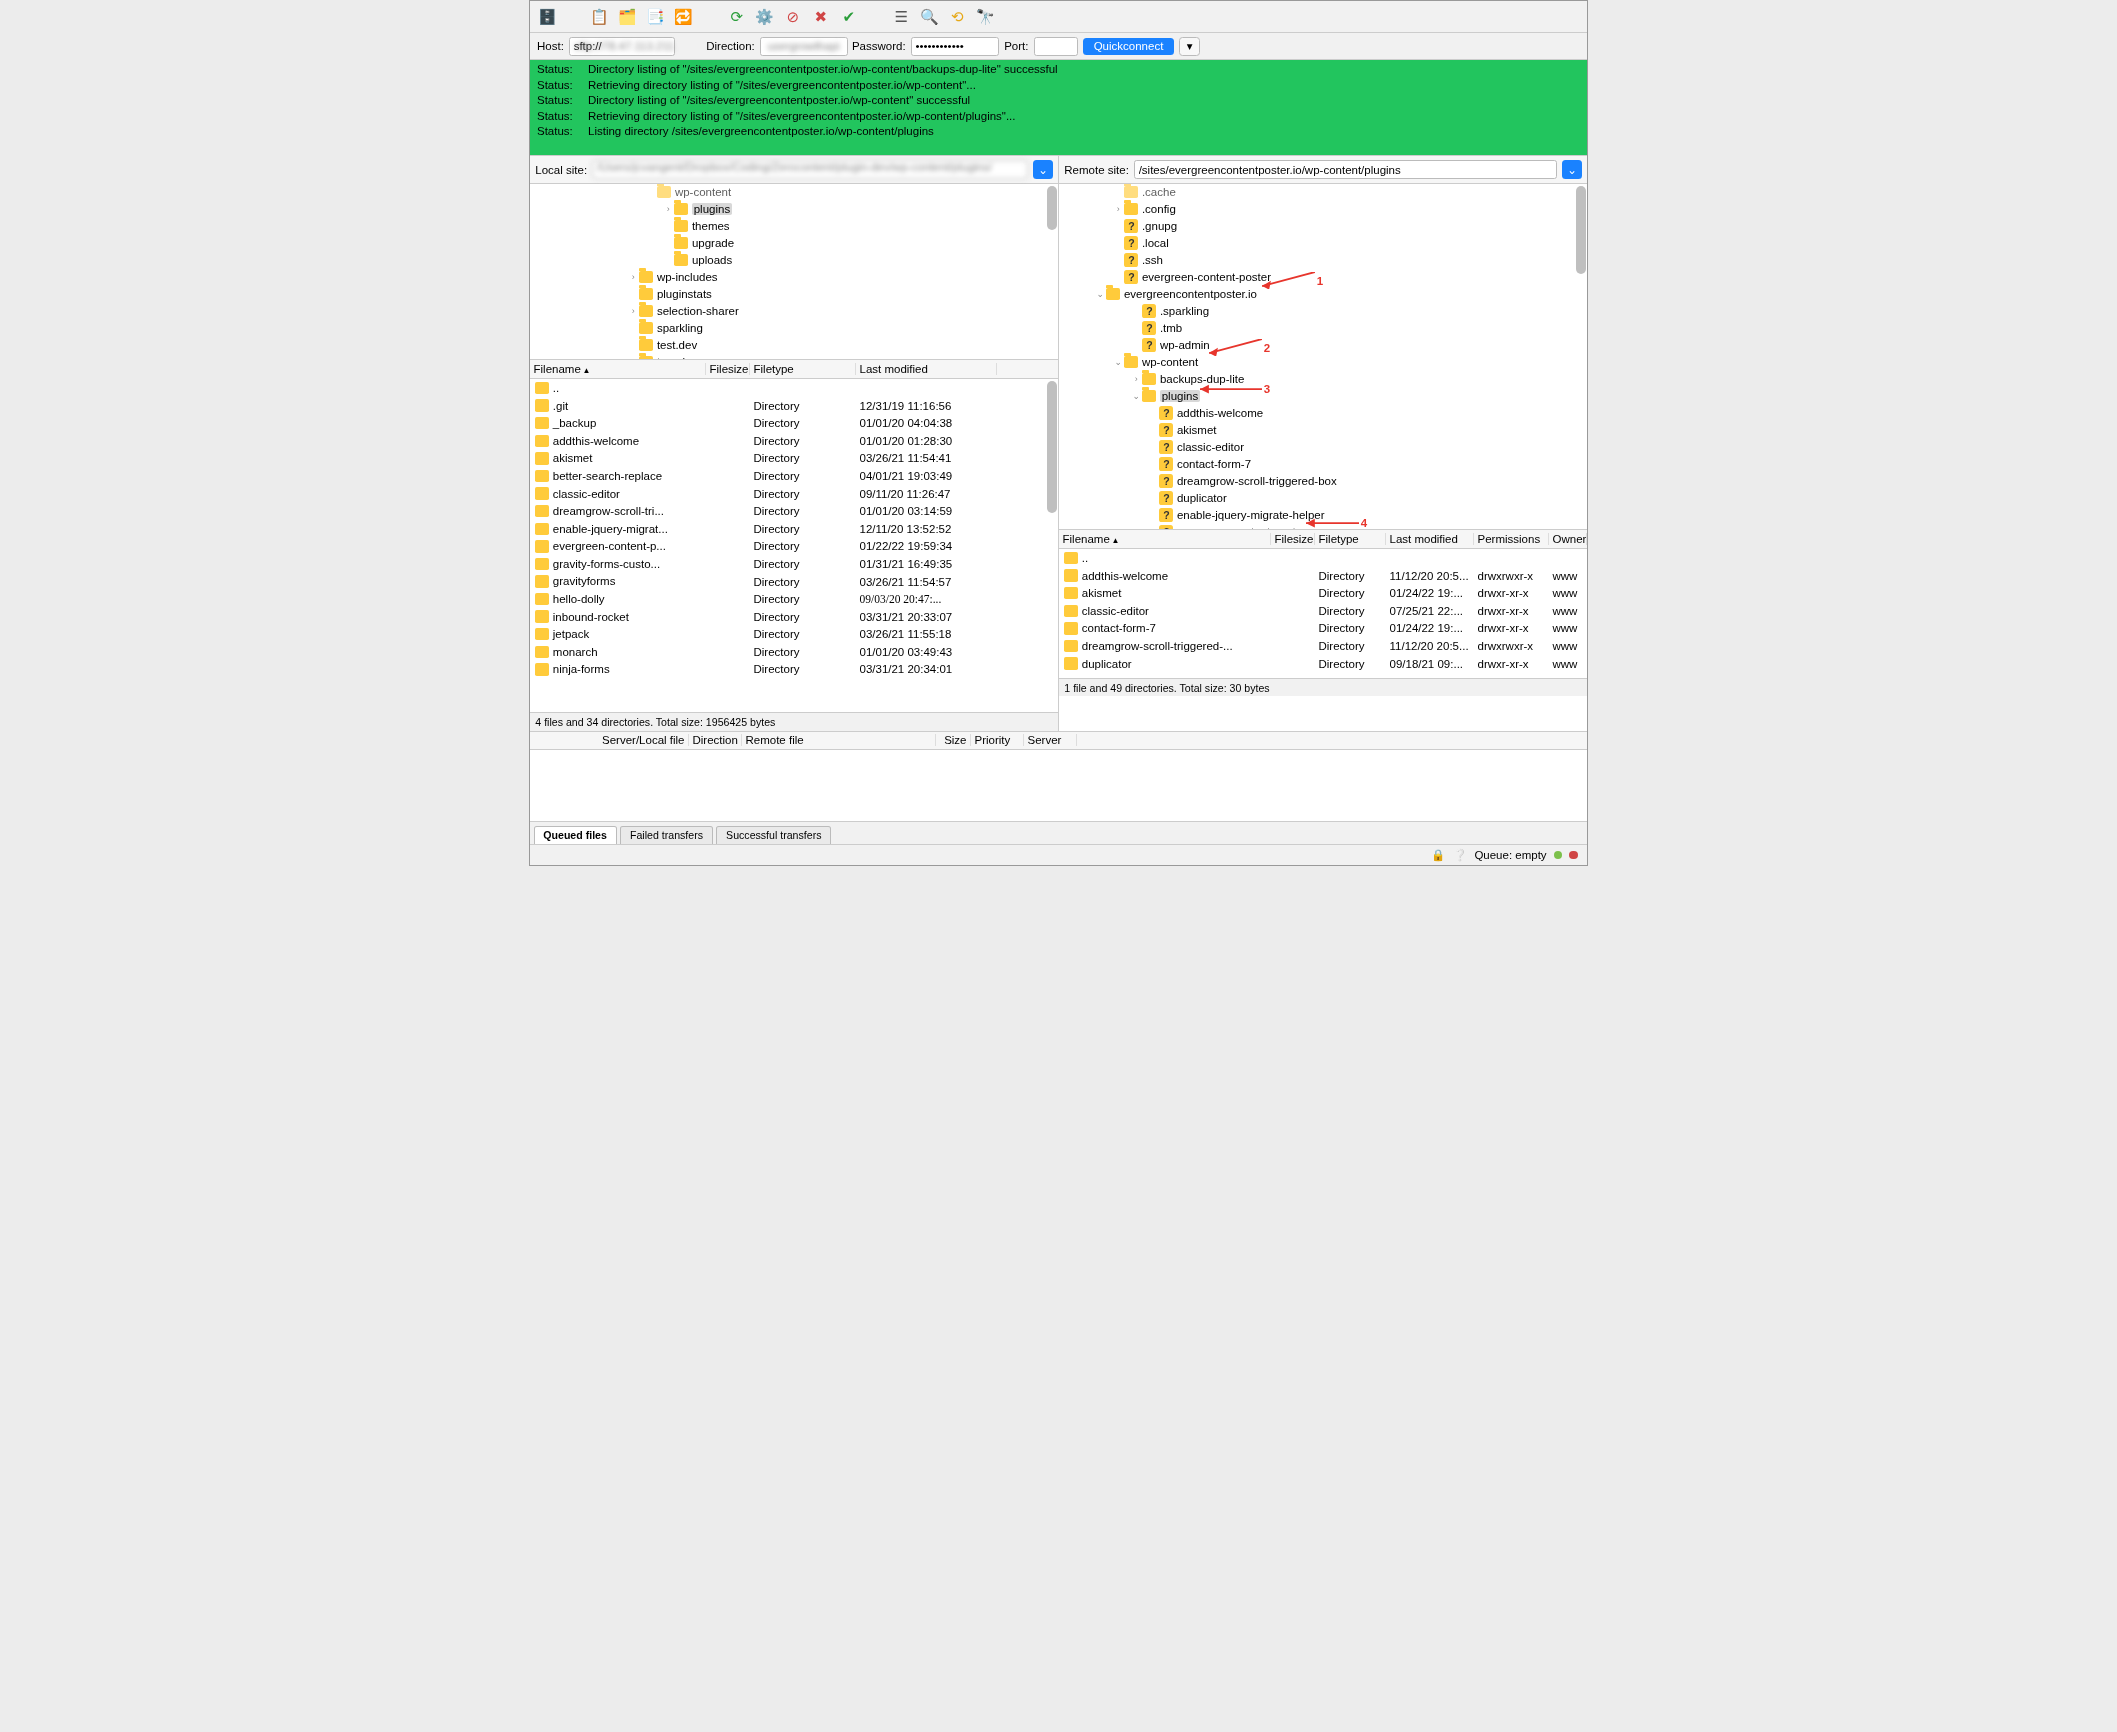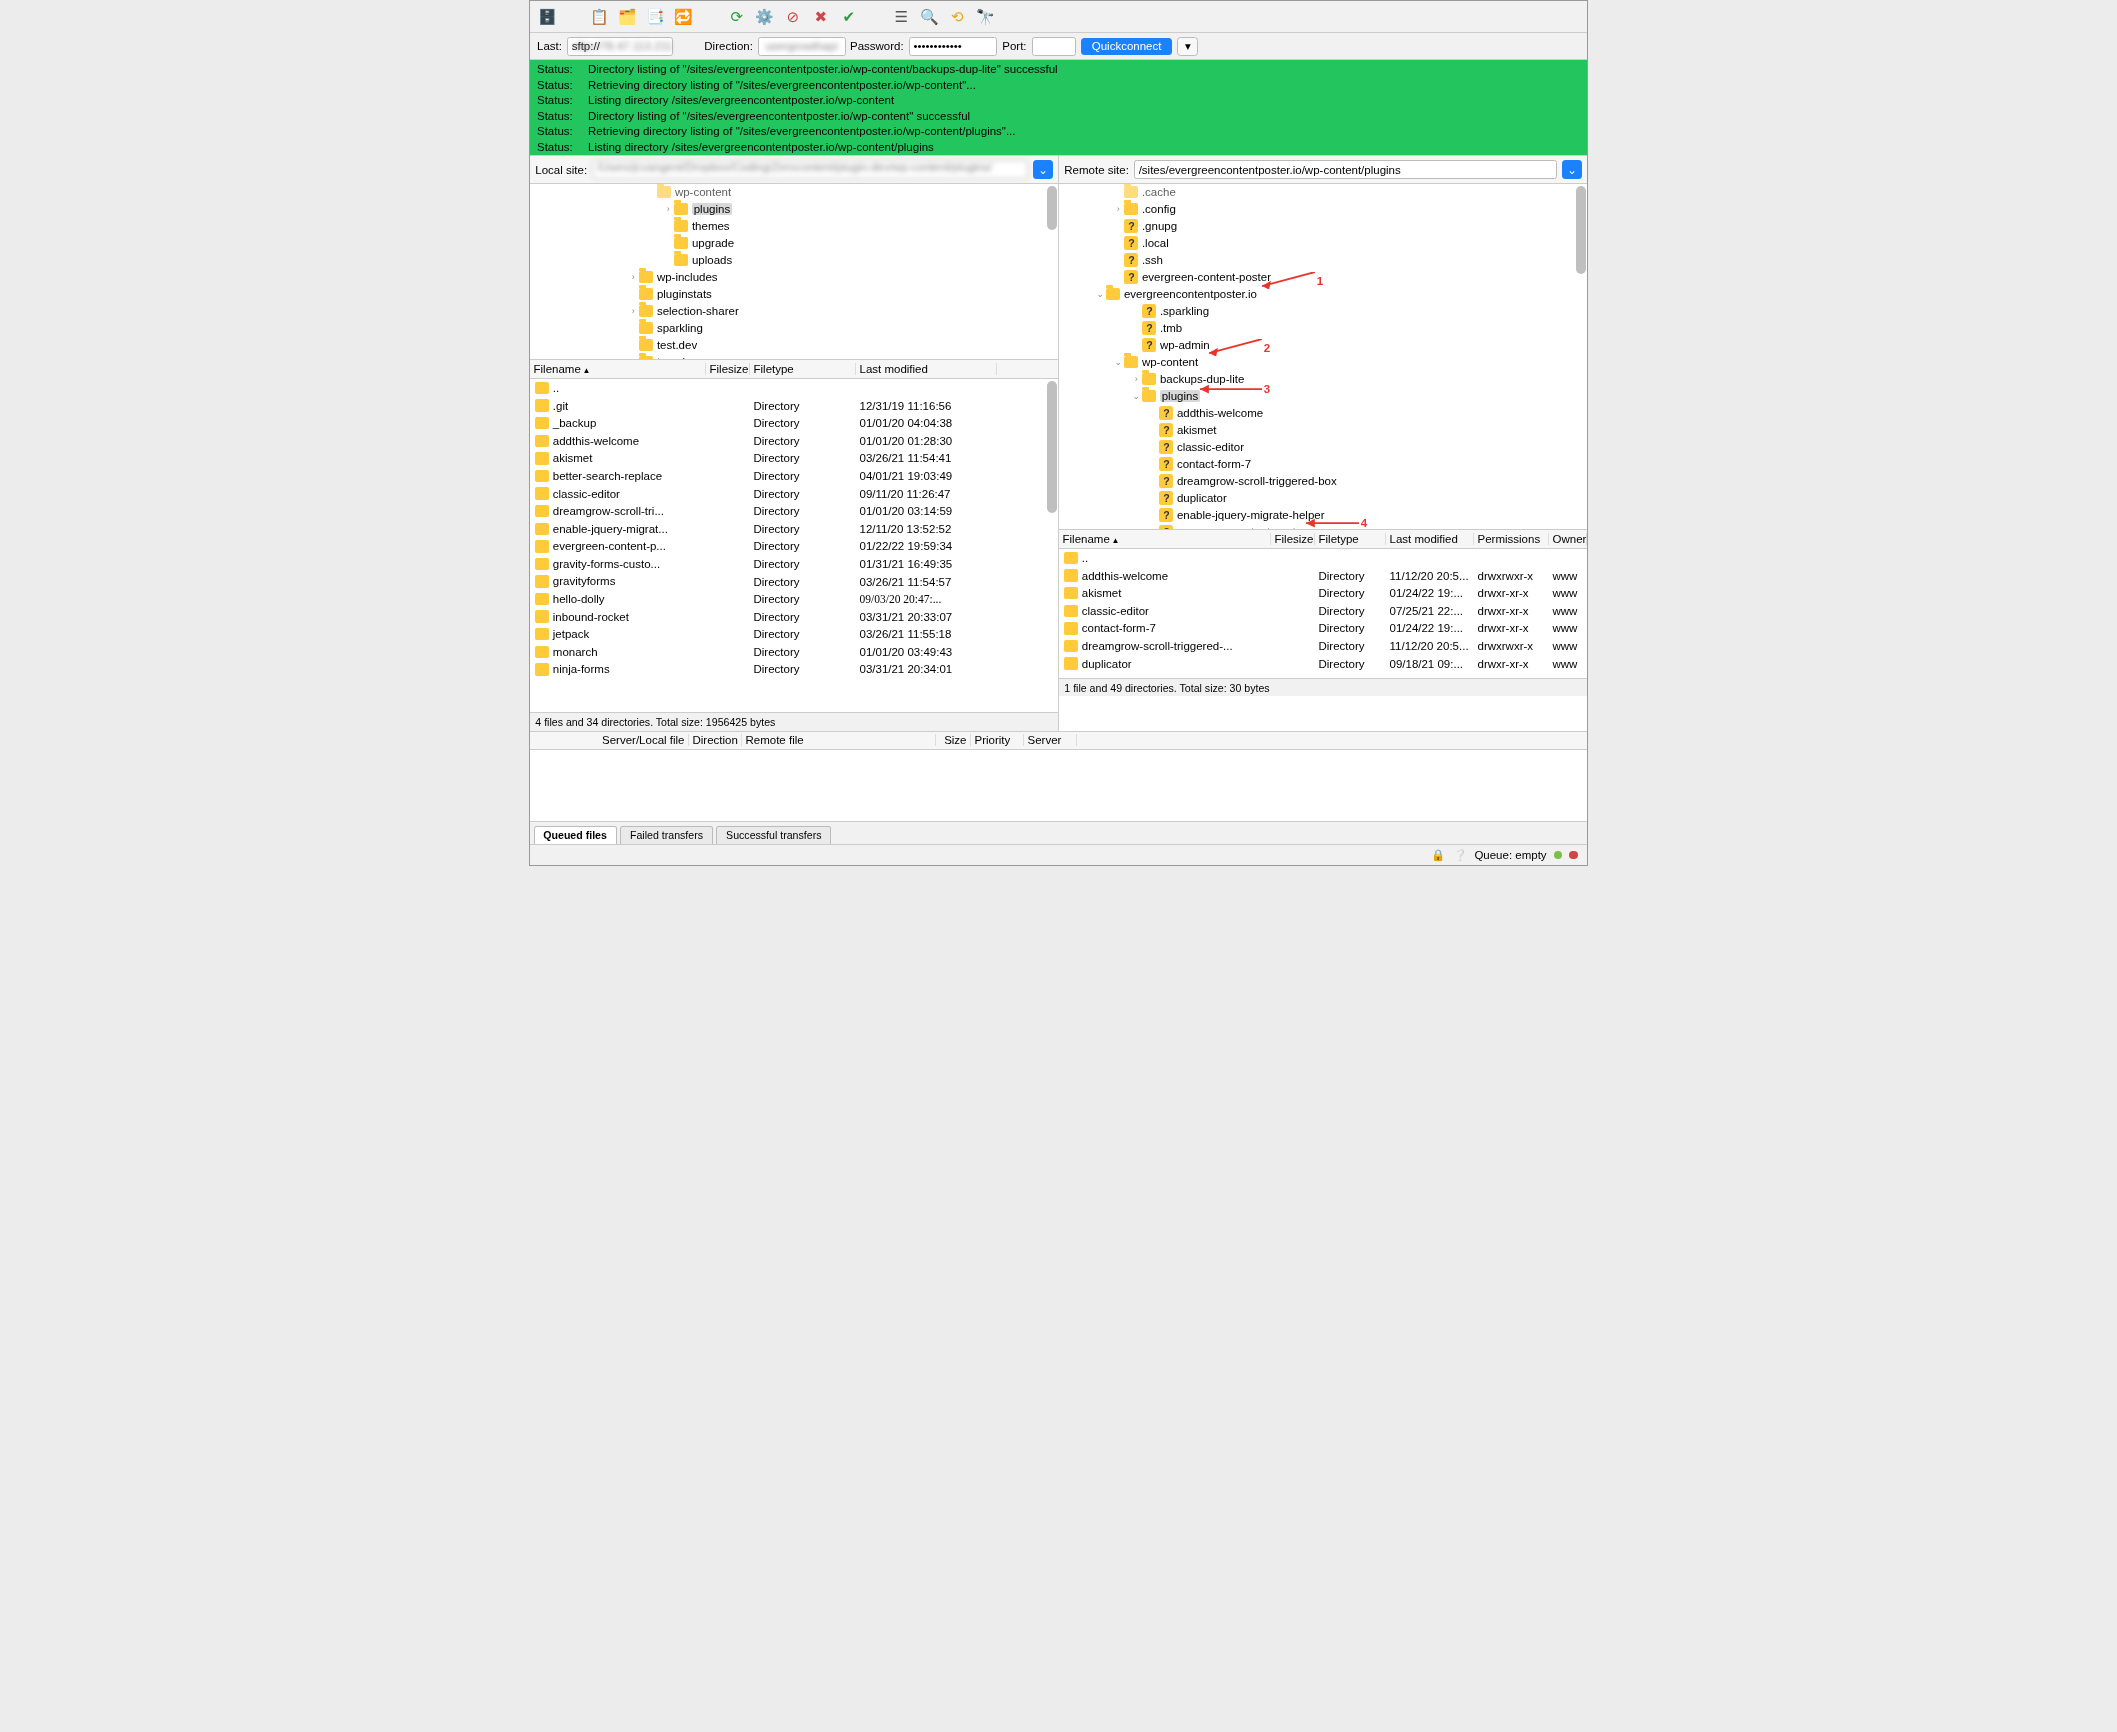--- a/index.html
+++ b/index.html
@@ -76,38 +76,37 @@
     <span class="ticon" style="color:#d04545;">✖</span>
     <span class="ticon" style="color:#2a9d3a;">✔</span>
     <span class="tsep"></span>
     <span class="ticon">☰</span>
     <span class="ticon">🔍</span>
     <span class="ticon" style="color:#e6a817;">⟲</span>
     <span class="ticon">🔭</span>
   </div>
 
   <div class="connrow">
-    <label>Last:</label>
+    <label>Host:</label>
     <input style="width: 106px;" value="sftp://">
     <span class="blur" style="margin-left:-106px; margin-right:26.5px; pointer-events:none;">sftp://<span>78.47.113.211</span></span>
     <label>Direction:</label>
     <input style="width: 88px;">
     <span class="blur" style="margin-left:-86px; margin-right:7px; pointer-events:none;">usergrowthapi</span>
     <label>Password:</label>
     <input style="width: 88px;" value="••••••••••••">
     <label>Port:</label>
     <input style="width: 44px;" value="">
     <button class="qcbtn">Quickconnect</button>
     <div class="ddbtn">▾</div>
   </div>
 
   <div class="log" id="loglines">
       <div class="line"><span class="lbl">Status:</span>Directory listing of "/sites/evergreencontentposter.io/wp-content/backups-dup-lite" successful</div>
       <div class="line"><span class="lbl">Status:</span>Retrieving directory listing of "/sites/evergreencontentposter.io/wp-content"...</div>
-      <div class="line"><span class="lbl">Status:</span>Listing directory /sites/evergreencontentposter.io/wp-content</div>
       <div class="line"><span class="lbl">Status:</span>Directory listing of "/sites/evergreencontentposter.io/wp-content" successful</div>
       <div class="line"><span class="lbl">Status:</span>Retrieving directory listing of "/sites/evergreencontentposter.io/wp-content/plugins"...</div>
       <div class="line"><span class="lbl">Status:</span>Listing directory /sites/evergreencontentposter.io/wp-content/plugins</div>
     </div>
 
   <div class="siterow">
     <div class="sitecol">
       <label>Local site:</label>
       <div class="siteinput blur">/Users/jcvangent/Dropbox/Coding/Zerocontent/plugin-dev/wp-content/plugins/</div>
       <div class="combobtn">⌄</div>

